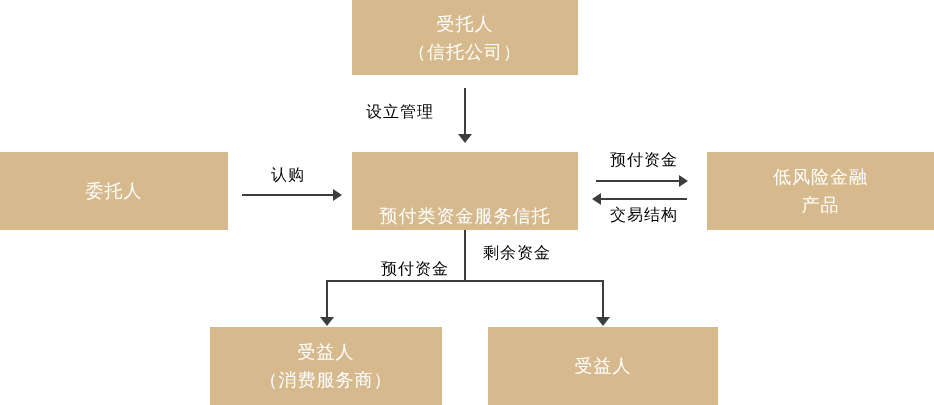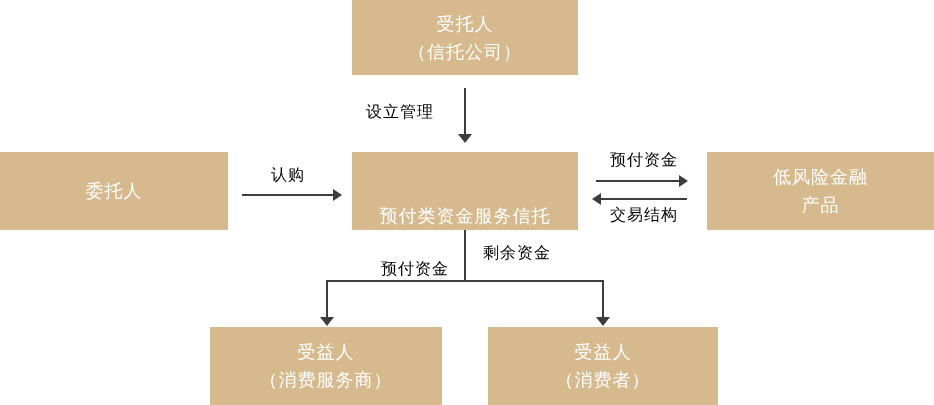--- a/index.html
+++ b/index.html
@@ -133,21 +133,20 @@
     <span>产品</span>
   </div>
 
   <div class="box box-beneficiary-provider">
     <span>受益人</span>
     <span>（消费服务商）</span>
   </div>
 
   <div class="box box-beneficiary-consumer">
     <span>受益人</span>
-    <span>（消费者）</span>
   </div>
 
   <div class="line v conn-manage-line"></div>
   <div class="arrowhead down ah-manage"></div>
   <div class="edge-label lbl-manage">设立管理</div>
 
   <div class="line h conn-subscribe-line"></div>
   <div class="arrowhead right ah-subscribe"></div>
   <div class="edge-label lbl-subscribe">认购</div>
 

